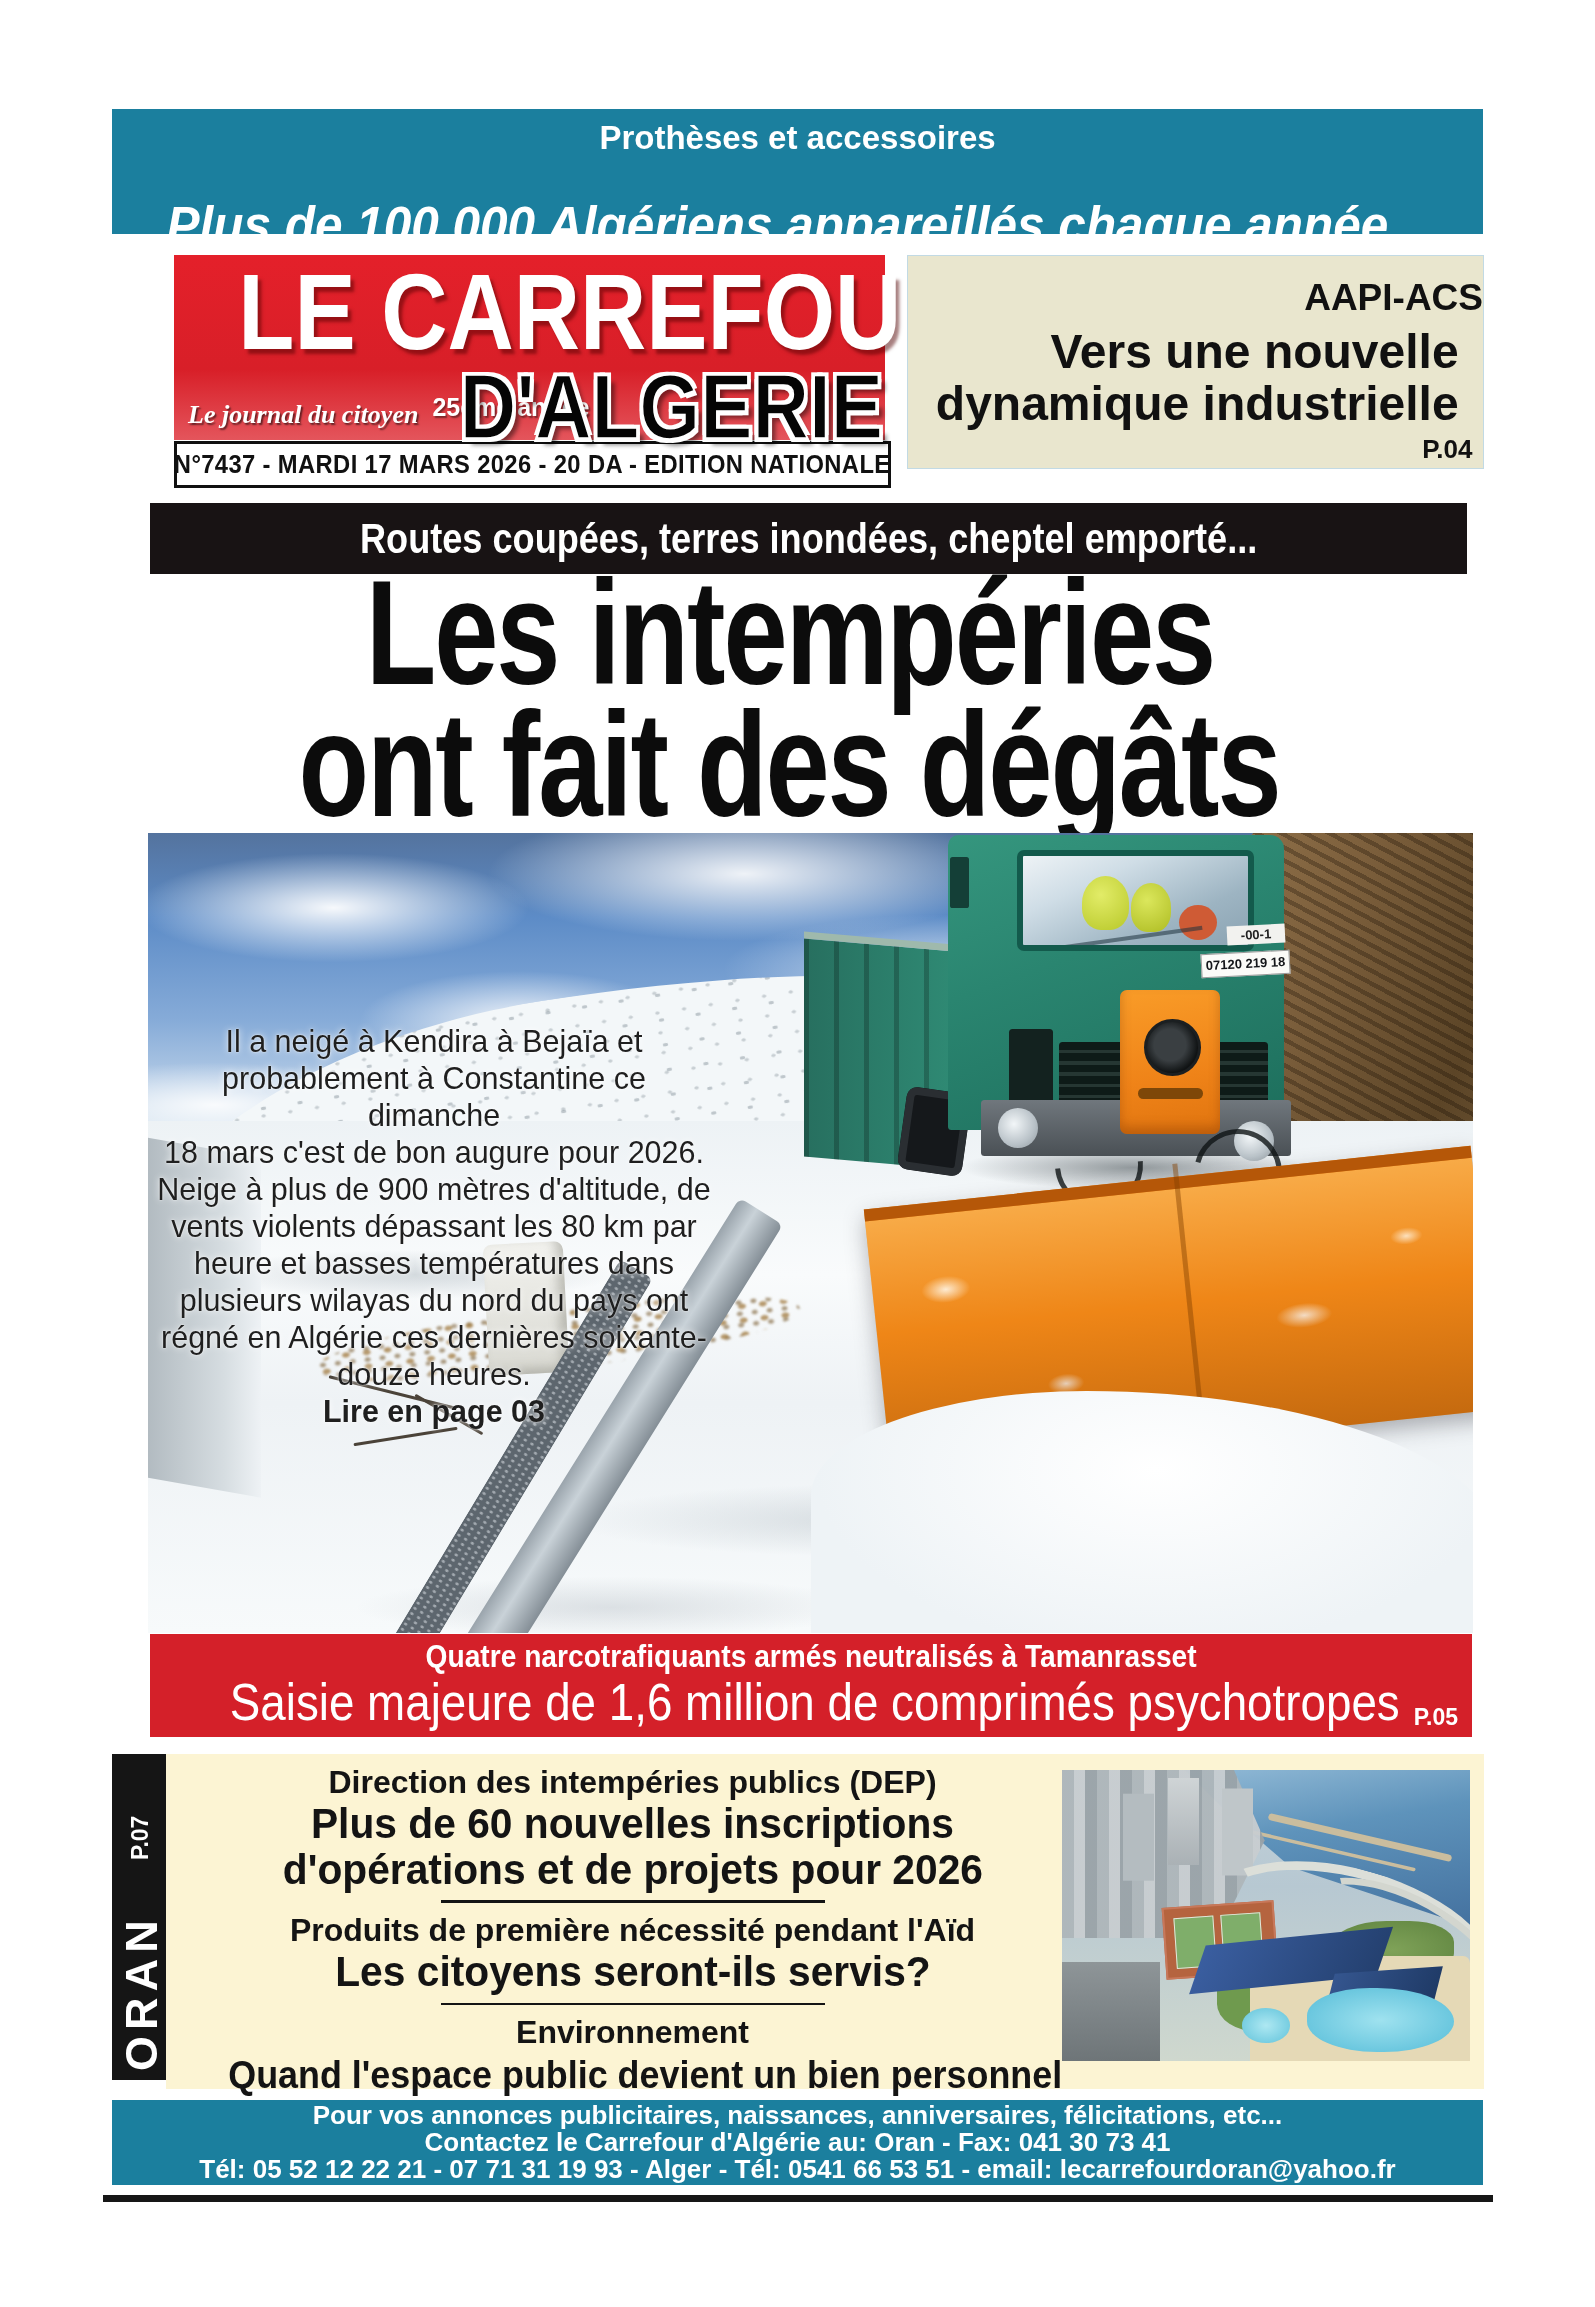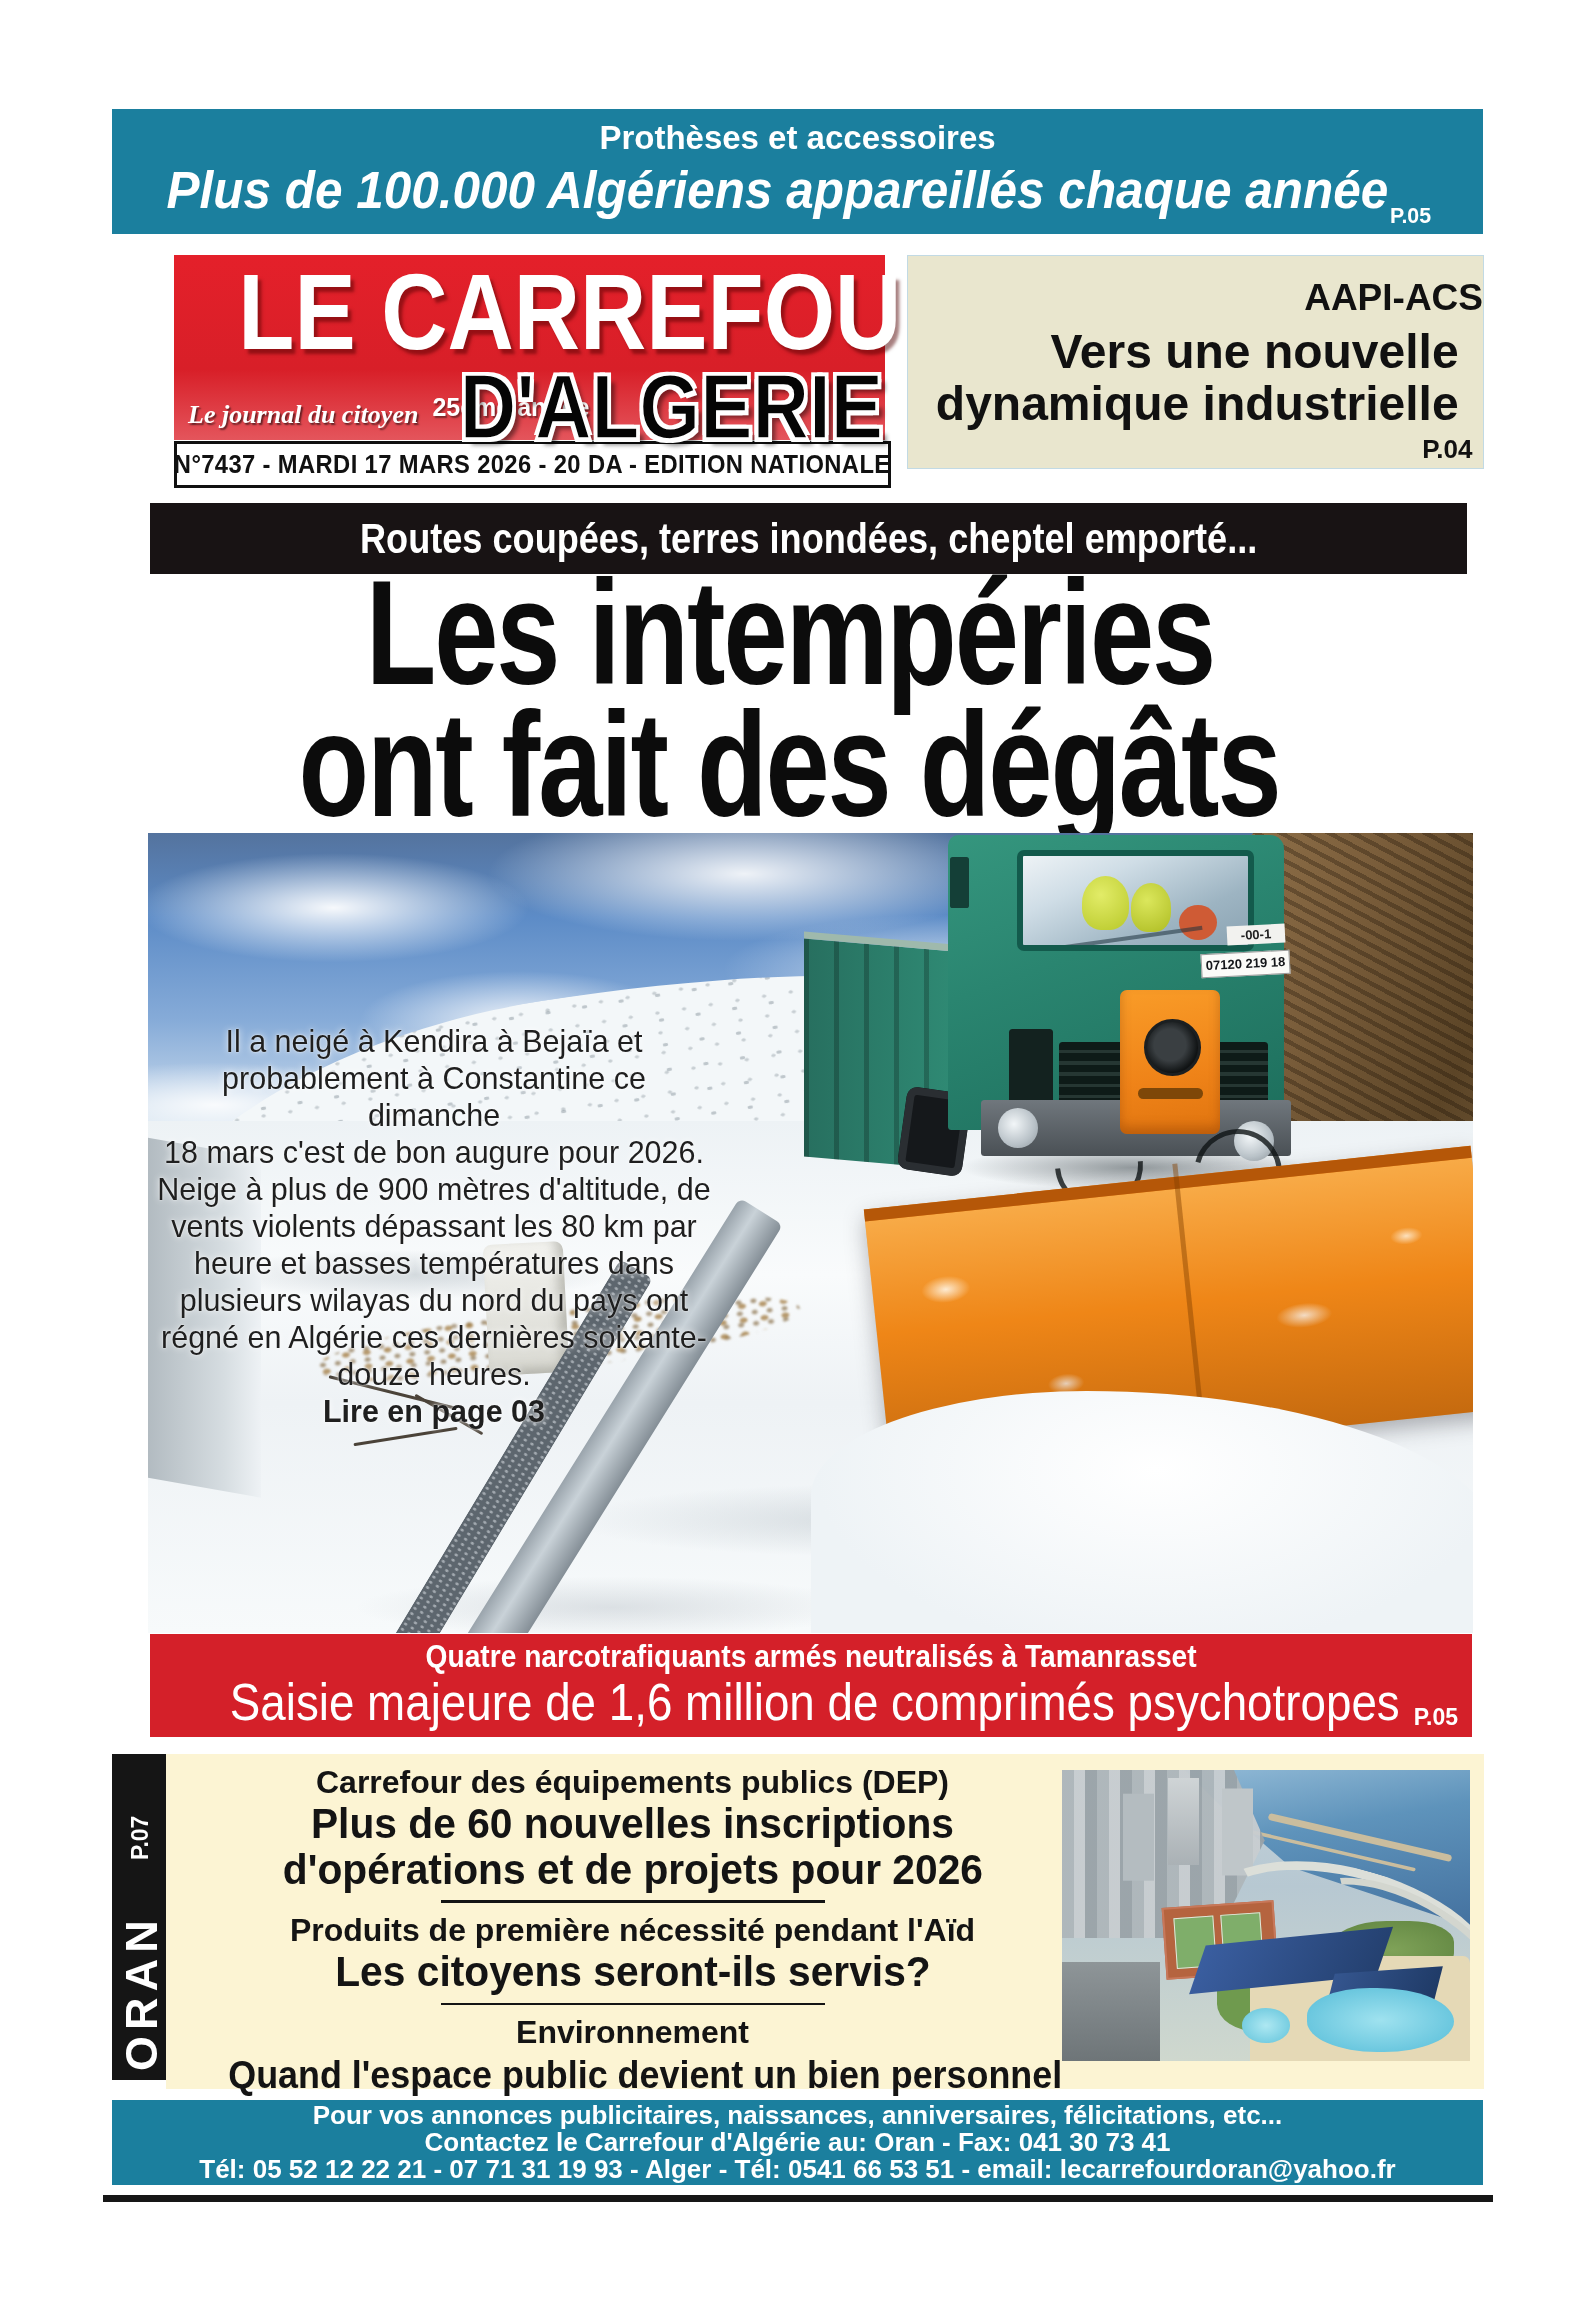--- a/index.html
+++ b/index.html
@@ -5,21 +5,21 @@
 <style>
   html,body{margin:0;padding:0;background:#ffffff;}
   .page{position:relative;width:1596px;height:2307px;background:#fff;overflow:hidden;
         font-family:"Liberation Sans",sans-serif;color:#111;}
   .abs{position:absolute;}
   .cx{display:inline-block;white-space:nowrap;}
 
   
   .top-banner{left:112px;top:109px;width:1371px;height:125px;background:#1b7f9e;color:#fff;text-align:center;}
   .tb-kicker{margin-top:8.7px;font-size:33px;font-weight:bold;line-height:40px;}
-  .tb-head{font-size:51px;font-weight:bold;font-style:italic;line-height:66px;}
+  .tb-head{font-size:51px;font-weight:bold;font-style:italic;line-height:56px;margin-top:40px;}
   .tb-head .cx{transform:scaleX(0.97);}
   .tb-ref{font-size:22px;font-style:normal;font-weight:bold;position:relative;top:15px;left:1.7px;}
 
   
   .masthead{left:174px;top:255px;width:711px;height:185px;
             background:linear-gradient(180deg,#e4202a 0%,#d81f28 62%,#e4555c 100%);}
   .m-title{position:absolute;top:0px;left:0;width:100%;text-align:center;color:#fff;
            font-size:108px;font-weight:bold;line-height:113px;white-space:nowrap;}
   .m-title .cx{transform:scaleX(0.85);text-shadow:4.4px 5.2px 3.5px rgba(80,0,0,.5);}
   .m-tagrow{position:absolute;left:14px;bottom:10.5px;white-space:nowrap;}
@@ -322,21 +322,21 @@
     <div class="rb-head"><span class="cx">Saisie majeure de 1,6 million de comprimés psychotropes</span></div>
     <div class="rb-ref">P.05</div>
   </div>
 
   <div class="abs oran-strip">
     <div class="vert o-ref">P.07</div>
     <div class="vert o-label">ORAN</div>
   </div>
   <div class="abs oran-panel">
     <div class="op-col">
-      <div class="g-kicker">Carrefour des équipements publics (DEP)</div>
+      <div class="g-kicker">Direction des intempéries publics (DEP)</div>
       <div class="g-title"><span class="cx">Plus de 60 nouvelles inscriptions</span></div>
       <div class="g-title"><span class="cx">d'opérations et de projets pour 2026</span></div>
       <div class="divider"></div>
       <div class="g-kicker">Produits de première nécessité pendant l'Aïd</div>
       <div class="g-title"><span class="cx">Les citoyens seront-ils servis?</span></div>
       <div class="divider"></div>
       <div class="g-kicker">Environnement</div>
       <div class="g-title g-title-wide"><span class="cx">Quand l'espace public devient un bien personnel</span></div>
     </div>
 

